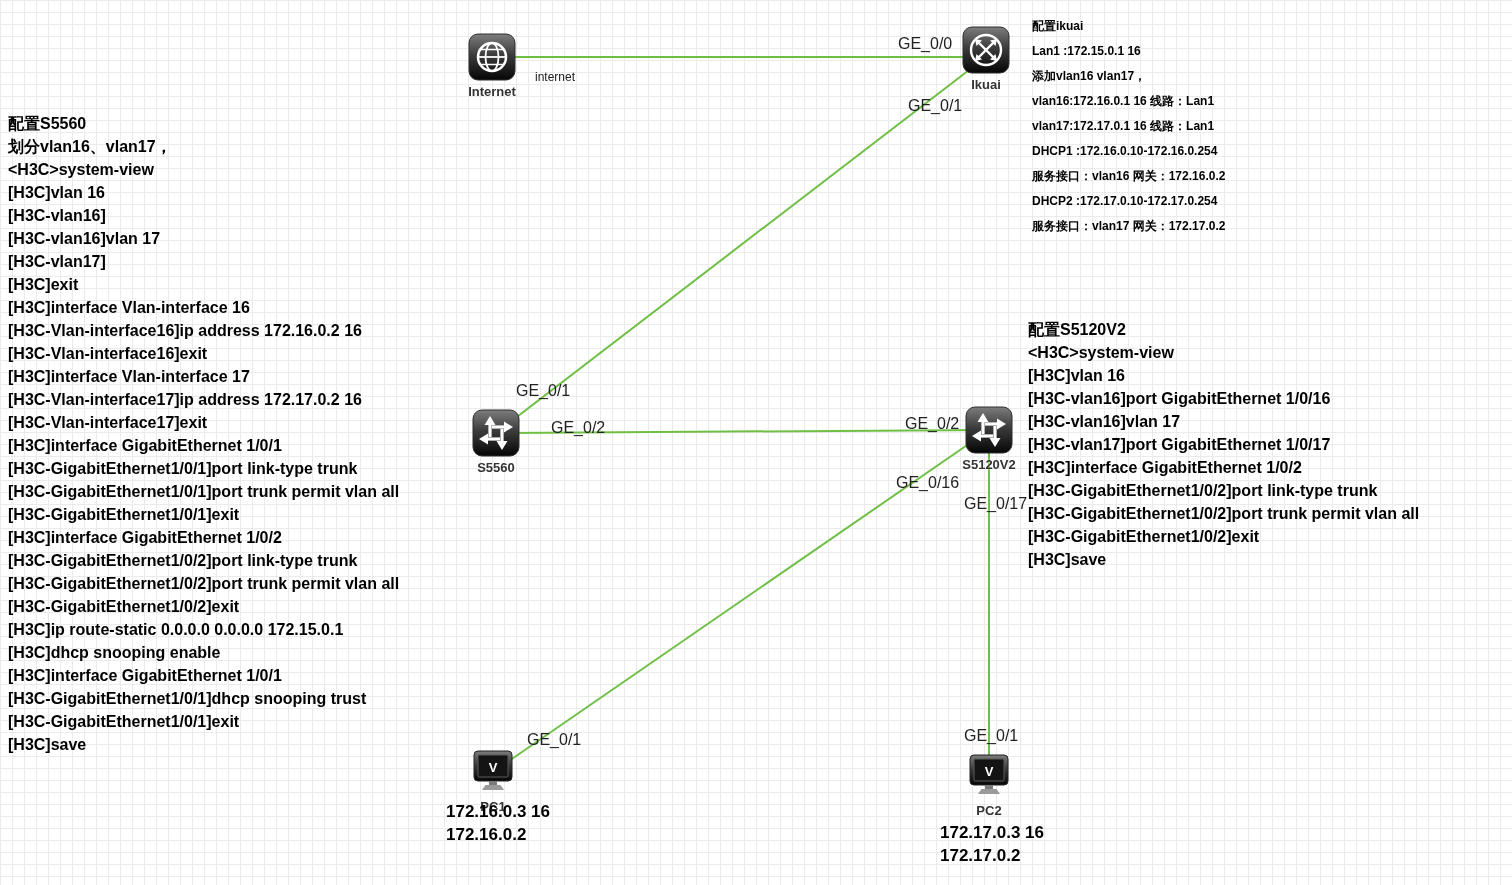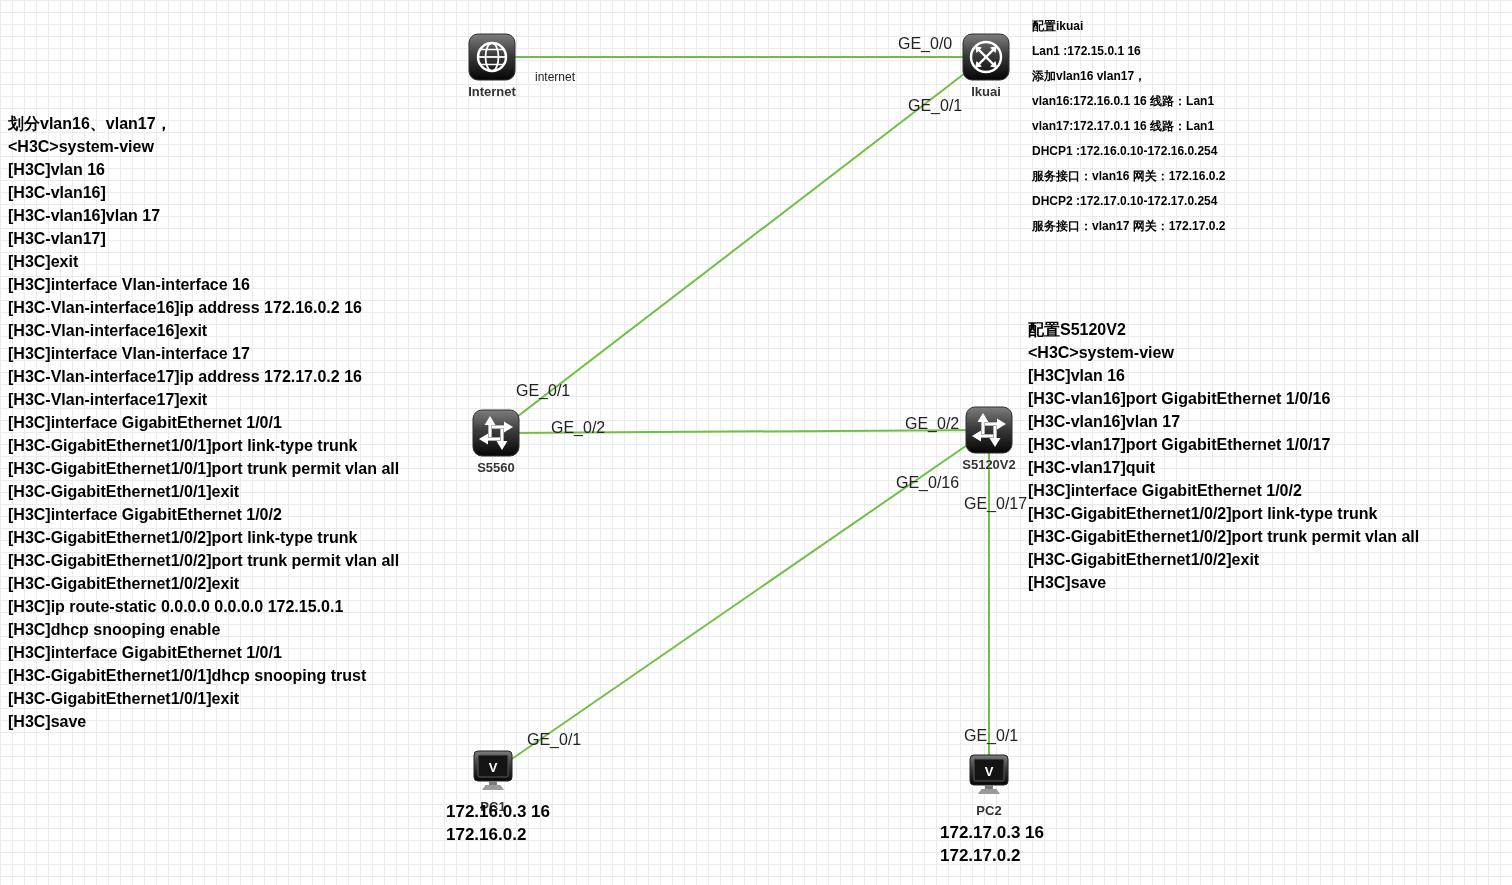--- a/index.html
+++ b/index.html
@@ -68,21 +68,21 @@
       <rect x="1" y="1" width="46" height="46" rx="9" fill="url(#iconGrad)" stroke="#2e2e2e"></rect>
       <circle cx="24" cy="24" r="14" fill="none" stroke="#fff" stroke-width="2.5"></circle>
       <ellipse cx="24" cy="24" rx="6.5" ry="14" fill="none" stroke="#fff" stroke-width="1.8"></ellipse>
       <line x1="10" y1="24" x2="38" y2="24" stroke="#fff" stroke-width="1.8"></line>
       <line x1="12.5" y1="16.5" x2="35.5" y2="16.5" stroke="#fff" stroke-width="1.5"></line>
       <line x1="12.5" y1="31.5" x2="35.5" y2="31.5" stroke="#fff" stroke-width="1.5"></line>
     </svg>
     <div class="node-label">Internet</div>
   </div>
 
-  <div class="node" style="left:962px;top:33px;">
+  <div class="node" style="left:962px;top:26px;">
     <svg viewBox="0 0 48 48">
       <rect x="1" y="1" width="46" height="46" rx="9" fill="url(#iconGrad)" stroke="#2e2e2e"></rect>
       <circle cx="24" cy="24" r="15" fill="none" stroke="#fff" stroke-width="2.4"></circle>
       <line x1="16" y1="16" x2="32" y2="32" stroke="#fff" stroke-width="2.4"></line>
       <line x1="32" y1="16" x2="16" y2="32" stroke="#fff" stroke-width="2.4"></line>
       <polygon points="13,13 20,14.5 14.5,20" fill="#fff"></polygon>
       <polygon points="35,35 28,33.5 33.5,28" fill="#fff"></polygon>
       <polygon points="35,13 33.5,20 28,14.5" fill="#fff"></polygon>
       <polygon points="13,35 14.5,28 20,33.5" fill="#fff"></polygon>
     </svg>
@@ -151,20 +151,21 @@
   <div class="link-label" style="left:908px;top:97px;">GE_0/1</div>
   <div class="link-label" style="left:516px;top:382px;">GE_0/1</div>
   <div class="link-label" style="left:551px;top:419px;">GE_0/2</div>
   <div class="link-label" style="left:905px;top:415px;">GE_0/2</div>
   <div class="link-label" style="left:896px;top:474px;">GE_0/16</div>
   <div class="link-label" style="left:964px;top:495px;">GE_0/17</div>
   <div class="link-label" style="left:527px;top:731px;">GE_0/1</div>
   <div class="link-label" style="left:964px;top:727px;">GE_0/1</div>
 
   <div class="config-block" style="left:8px;top:112px;">
+    <div class="config-line">配置S5560</div>
     <div>
         <div class="config-line">划分vlan16、vlan17，</div>
         <div class="config-line">&lt;H3C&gt;system-view</div>
         <div class="config-line">[H3C]vlan 16</div>
         <div class="config-line">[H3C-vlan16]</div>
         <div class="config-line">[H3C-vlan16]vlan 17</div>
         <div class="config-line">[H3C-vlan17]</div>
         <div class="config-line">[H3C]exit</div>
         <div class="config-line">[H3C]interface Vlan-interface 16</div>
         <div class="config-line">[H3C-Vlan-interface16]ip address 172.16.0.2 16</div>
@@ -204,21 +205,20 @@
   </div>
 
   <div class="config-block" style="left:1028px;top:318px;">
     <div class="config-line">配置S5120V2</div>
     <div>
         <div class="config-line">&lt;H3C&gt;system-view</div>
         <div class="config-line">[H3C]vlan 16</div>
         <div class="config-line">[H3C-vlan16]port GigabitEthernet 1/0/16</div>
         <div class="config-line">[H3C-vlan16]vlan 17</div>
         <div class="config-line">[H3C-vlan17]port GigabitEthernet 1/0/17</div>
-        <div class="config-line">[H3C-vlan17]quit</div>
         <div class="config-line">[H3C]interface GigabitEthernet 1/0/2</div>
         <div class="config-line">[H3C-GigabitEthernet1/0/2]port link-type trunk</div>
         <div class="config-line">[H3C-GigabitEthernet1/0/2]port trunk permit vlan all</div>
         <div class="config-line">[H3C-GigabitEthernet1/0/2]exit</div>
         <div class="config-line">[H3C]save</div>
       </div>
   </div>
 
   <div class="config-block pc-info" style="left:434px;top:800px;margin-left:12px;">
     <div>

